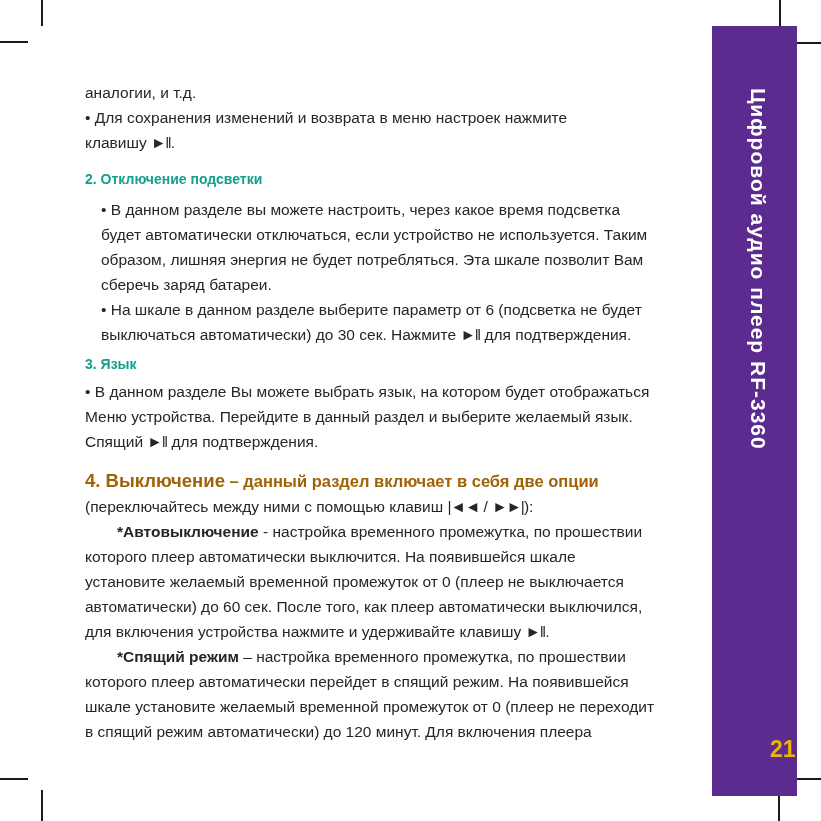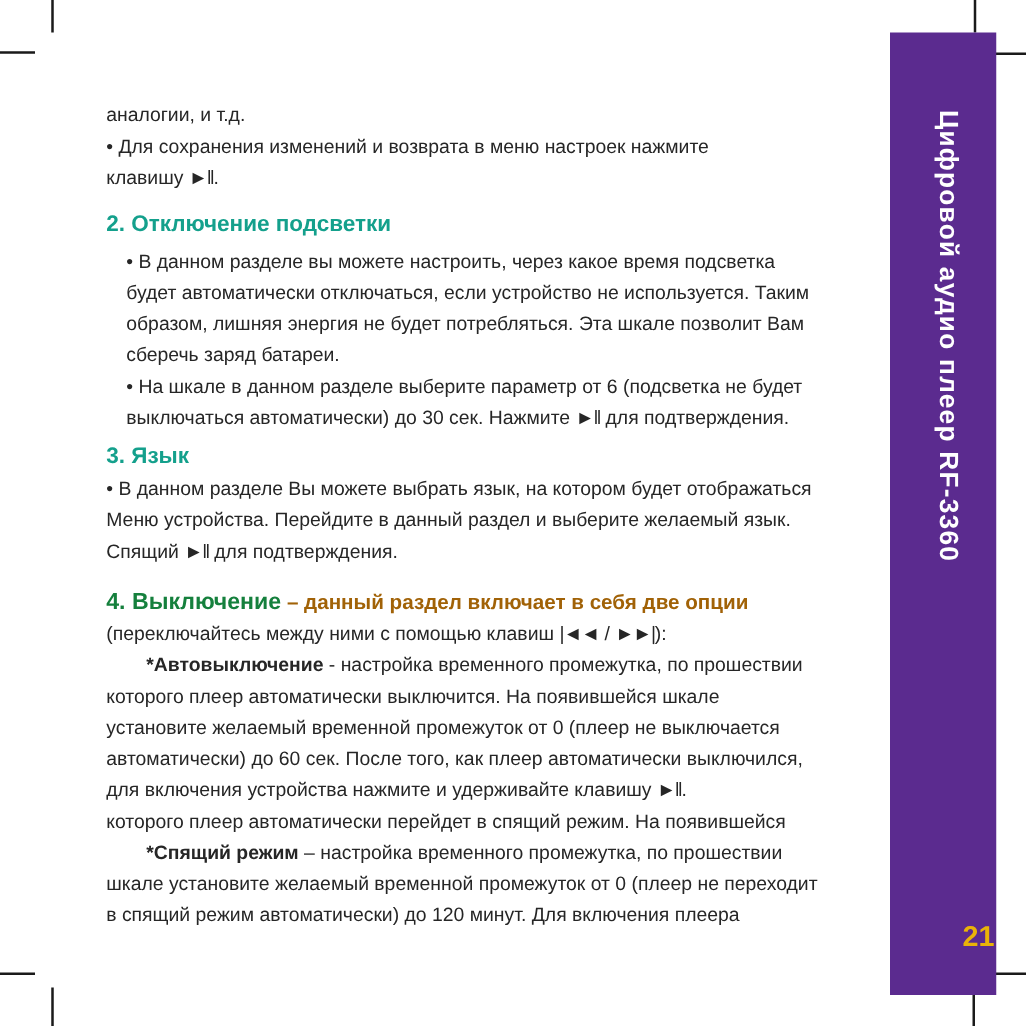--- a/index.html
+++ b/index.html
@@ -21,31 +21,31 @@
   .cm-br-v { left:778px; top:790px; width:2px;  height:31px; }
 
   
   .content {
     position:absolute; left:85px; top:0; width:625px; padding-top:80px;
     font-size:15.5px; line-height:25px; color:#262626; z-index:2;
   }
   .sec { margin:0; }
   .line { white-space:nowrap; height:25px; }
   .h2 {
-    font-weight:bold; font-size:18px; line-height:22px;
+    font-weight:bold; font-size:14px; line-height:22px;
     color:#14a08c; white-space:nowrap;
   }
   .mt13 { margin-top:13px; }
   .mt7  { margin-top:7px;margin-left:16px;  }
   .mt6  { margin-top:6px;  }
   .mt4  { margin-top:4px;  }
   .mt16 { margin-top:16px; }
   .mt1  { margin-top:1px;  }
   .h4row { line-height:22px; white-space:nowrap; }
-  .h4-teal { font-weight:bold; font-size:18.5px; color:#15803d; }
+  .h4-teal { font-weight:bold; font-size:18.5px; color:#a16207; }
   .h4-dark { font-weight:bold; font-size:16.5px; color:#a16207; }
   .bold { font-weight:bold;margin-left:32px; }
   .icon-glyph { letter-spacing:-1px; }
 
   
   .sidebar {
     position:absolute; left:712px; top:26px; width:85px; height:770px;
     background:#5b2b8f; z-index:3;
   }
   .sidebar-title {
@@ -104,22 +104,22 @@
       <span class="h4-teal">4. Выключение</span><span class="h4-dark"> – данный раздел включает в себя две опции</span>
     </div>
 
     <div class="sec mt1">
       <div class="line"><span>(переключайтесь между ними с помощью клавиш </span><span class="icon-glyph">|◄◄</span><span> / </span><span class="icon-glyph">►►|</span><span>):</span></div>
       <div class="line"><span class="bold">*Автовыключение</span><span>  - настройка временного промежутка, по прошествии</span></div>
       <div class="line">которого плеер автоматически выключится. На появившейся шкале</div>
       <div class="line">установите желаемый временной промежуток от 0 (плеер не выключается</div>
       <div class="line">автоматически) до 60 сек. После того, как плеер автоматически выключился,</div>
       <div class="line"><span>для включения устройства нажмите и удерживайте клавишу </span><span class="icon-glyph">►‖</span><span>.</span></div>
+      <div class="line"><span class="bold">*Спящий режим</span><span> – настройка временного промежутка, по прошествии</span></div>
       <div class="line">которого плеер автоматически перейдет в спящий режим.  На появившейся</div>
-      <div class="line"><span class="bold">*Спящий режим</span><span> – настройка временного промежутка, по прошествии</span></div>
       <div class="line">шкале установите желаемый временной промежуток от 0 (плеер не переходит</div>
       <div class="line">в спящий режим автоматически) до 120 минут. Для включения плеера</div>
     </div>
 
   </div>
 
   <div class="sidebar">
     <div class="sidebar-title">Цифровой аудио плеер RF-3360</div>
     <div class="page-num">21</div>
   </div>

